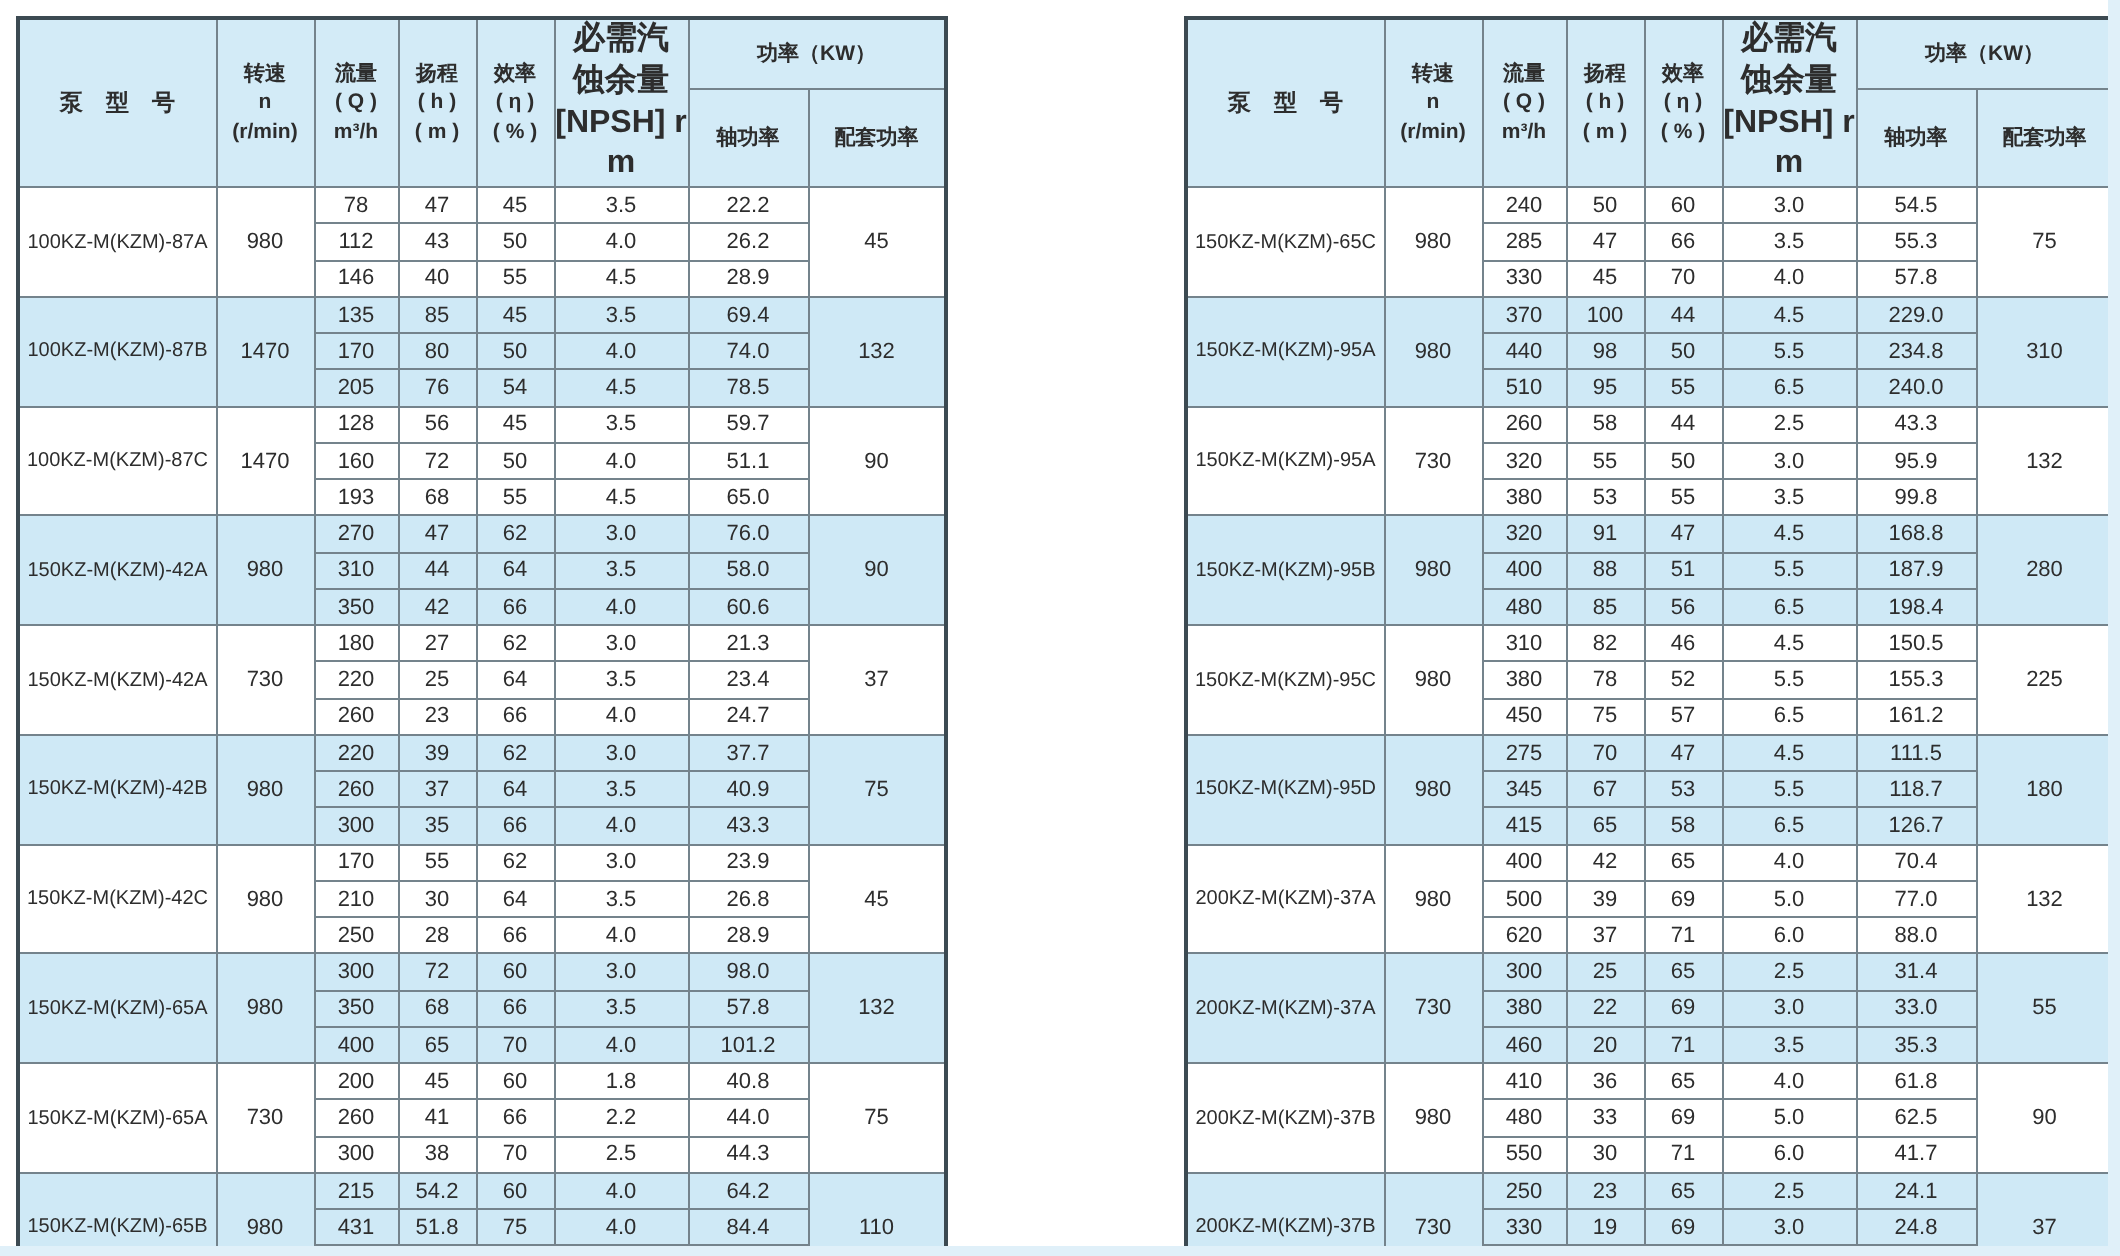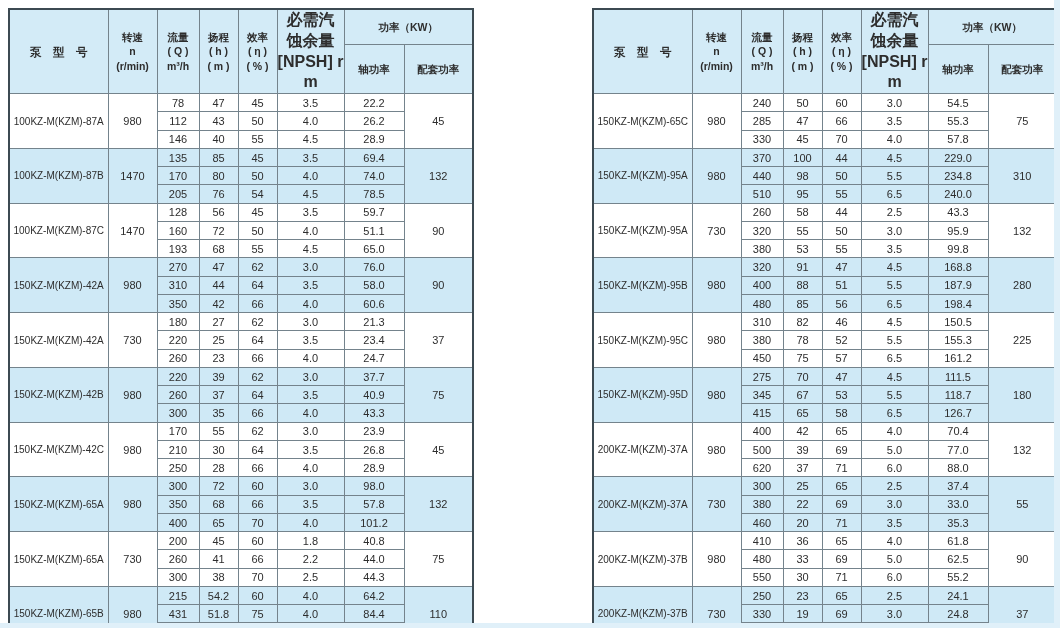--- a/index.html
+++ b/index.html
@@ -558,21 +558,21 @@
           <td>6.0</td>
           <td>88.0</td>
         </tr>
         <tr class="shaded">
           <td rowspan="3" class="pump-model-cell">200KZ-M(KZM)-37A</td>
           <td rowspan="3">730</td>
           <td>300</td>
           <td>25</td>
           <td>65</td>
           <td>2.5</td>
-          <td>37.4</td>
+          <td>31.4</td>
           <td rowspan="3">55</td>
         </tr>
         <tr class="shaded">
           <td>380</td>
           <td>22</td>
           <td>69</td>
           <td>3.0</td>
           <td>33.0</td>
         </tr>
         <tr class="shaded">
@@ -597,21 +597,21 @@
           <td>33</td>
           <td>69</td>
           <td>5.0</td>
           <td>62.5</td>
         </tr>
         <tr>
           <td>550</td>
           <td>30</td>
           <td>71</td>
           <td>6.0</td>
-          <td>55.2</td>
+          <td>41.7</td>
         </tr>
         <tr class="shaded">
           <td rowspan="3" class="pump-model-cell">200KZ-M(KZM)-37B</td>
           <td rowspan="3">730</td>
           <td>250</td>
           <td>23</td>
           <td>65</td>
           <td>2.5</td>
           <td>24.1</td>
           <td rowspan="3">37</td>

